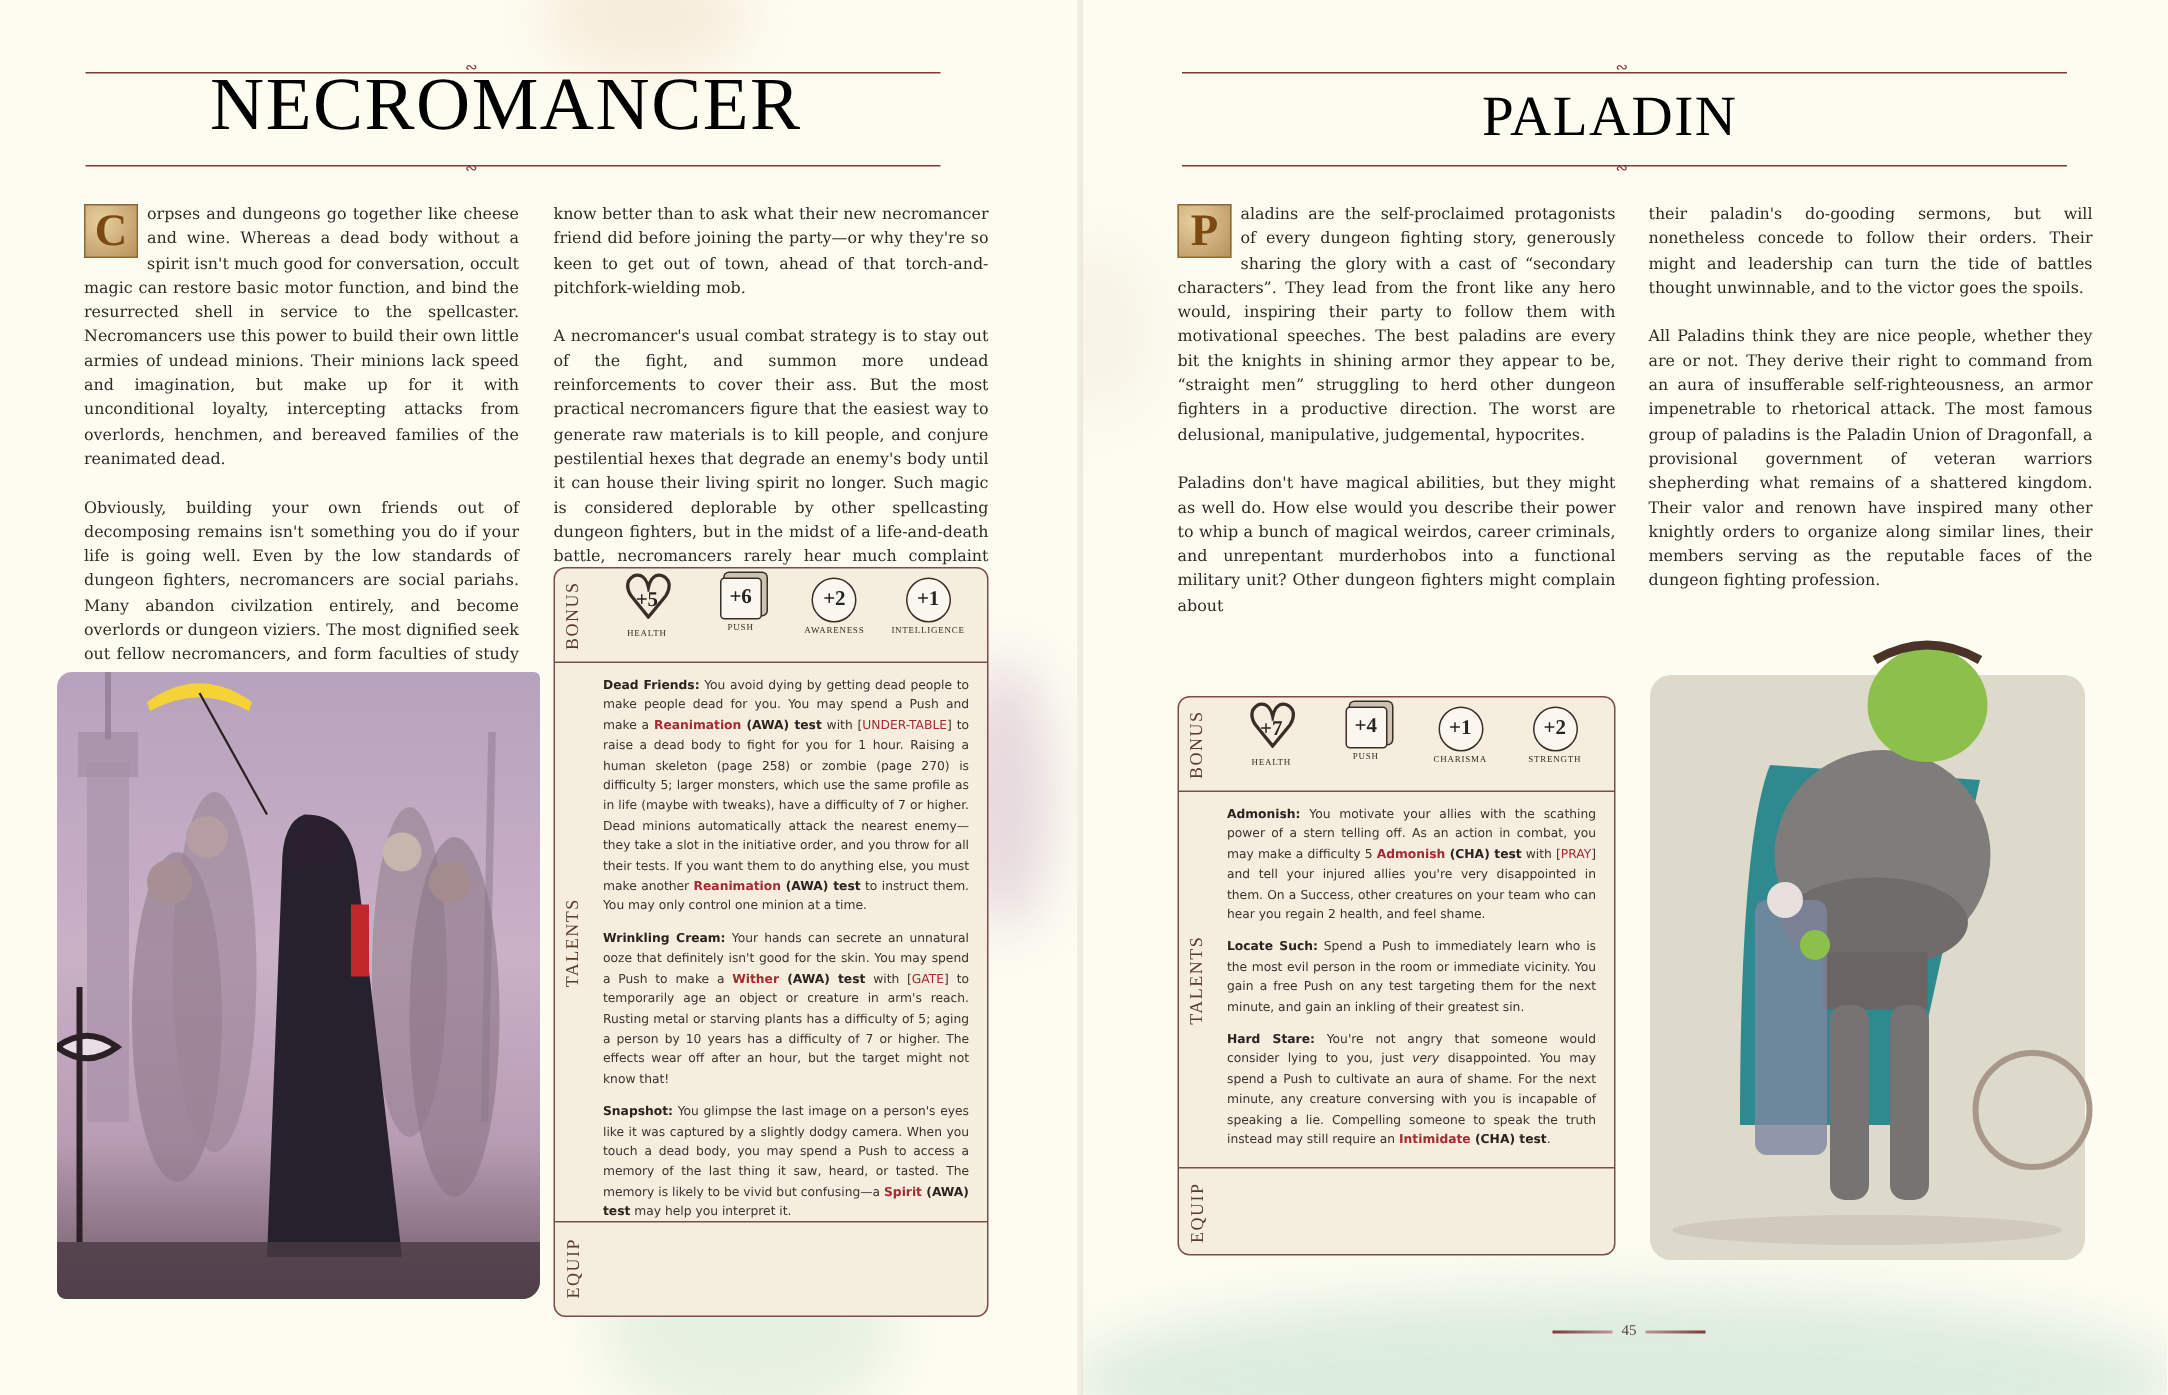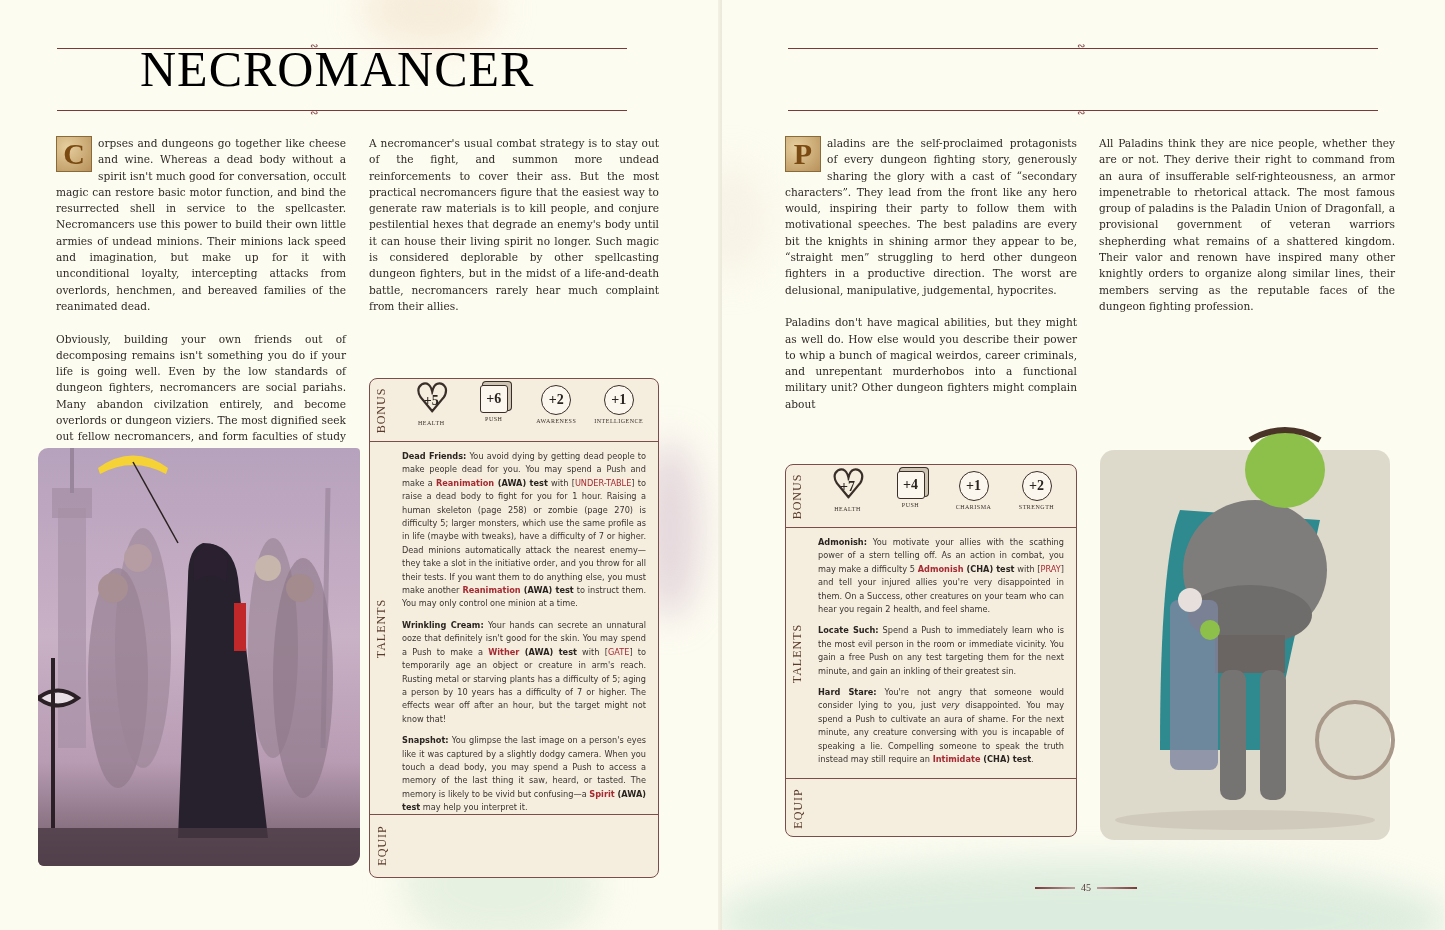--- a/index.html
+++ b/index.html
@@ -53,20 +53,21 @@
   <div class="title-rule" style="left:57px;top:110px;width:570px;"></div>
   <div class="title-orn" style="left:310px;top:108px;">∾</div>
   <h1 class="title" style="left:140px;top:34px;margin:0;font-size:50px;line-height:70px;">NECROMANCER</h1>
 
   <div class="col" style="left:56px;top:135px;width:290px;">
     <p><span class="dropcap">C</span><span>orpses and dungeons go together like cheese and wine. Whereas a dead body without a spirit isn't much good for conversation, occult magic can restore basic motor function, and bind the resurrected shell in service to the spellcaster. Necromancers use this power to build their own little armies of undead minions. Their minions lack speed and imagination, but make up for it with unconditional loyalty, intercepting attacks from overlords, henchmen, and bereaved families of the reanimated dead.</span></p>
     <p>Obviously, building your own friends out of decomposing remains isn't something you do if your life is going well. Even by the low standards of dungeon fighters, necromancers are social pariahs. Many abandon civilzation entirely, and become overlords or dungeon viziers. The most dignified seek out fellow necromancers, and form faculties of study not unlike a wizarding curriculum. But most dungeon fighters</p>
   </div>
 
   <div class="col" style="left:369px;top:135px;width:290px;">
+    <p>know better than to ask what their new necromancer friend did before joining the party—or why they're so keen to get out of town, ahead of that torch-and-pitchfork-wielding mob.</p>
     <p>A necromancer's usual combat strategy is to stay out of the fight, and summon more undead reinforcements to cover their ass. But the most practical necromancers figure that the easiest way to generate raw materials is to kill people, and conjure pestilential hexes that degrade an enemy's body until it can house their living spirit no longer. Such magic is considered deplorable by other spellcasting dungeon fighters, but in the midst of a life-and-death battle, necromancers rarely hear much complaint from their allies.</p>
   </div>
 
   <div class="illus" style="left:38px;top:448px;width:322px;height:418px;border-radius:10px 4px 12px 6px;background:linear-gradient(180deg,#b7a2bd 0%,#c9b1c6 45%,#b89cb3 75%,#6e5a66 100%);">
     <svg width="322" height="418" viewBox="0 0 322 418">
       <rect x="20" y="60" width="28" height="240" fill="#a893a8" opacity=".7"></rect>
       <rect x="14" y="40" width="40" height="30" fill="#a48fa5" opacity=".7"></rect>
       <line x1="34" y1="0" x2="34" y2="45" stroke="#9a869c" stroke-width="4"></line>
       <line x1="290" y1="40" x2="285" y2="300" stroke="#9a869c" stroke-width="5" opacity=".7"></line>
       <ellipse cx="80" cy="230" rx="30" ry="110" fill="#8e7888" opacity=".6"></ellipse>
@@ -147,27 +148,29 @@
 <div class="spine"></div>
 
 <div class="page right">
   <div class="wash" style="left:-10px;top:860px;width:740px;height:120px;background:#cfe6d6;opacity:.7"></div>
   <div class="wash" style="left:-30px;top:160px;width:80px;height:120px;background:#f0e6d8;opacity:.4"></div>
 
   <div class="title-rule" style="left:66px;top:48px;width:590px;"></div>
   <div class="title-orn" style="left:355px;top:41px;">∾</div>
   <div class="title-rule" style="left:66px;top:110px;width:590px;"></div>
   <div class="title-orn" style="left:355px;top:108px;">∾</div>
+  <h1 class="title" style="left:266px;top:48px;margin:0;font-size:38px;line-height:60px;">PALADIN</h1>
 
   <div class="col" style="left:63px;top:135px;width:292px;">
     <p><span class="dropcap">P</span><span>aladins are the self-proclaimed protagonists of every dungeon fighting story, generously sharing the glory with a cast of “secondary characters”. They lead from the front like any hero would, inspiring their party to follow them with motivational speeches. The best paladins are every bit the knights in shining armor they appear to be, “straight men” struggling to herd other dungeon fighters in a productive direction. The worst are delusional, manipulative, judgemental, hypocrites.</span></p>
     <p>Paladins don't have magical abilities, but they might as well do. How else would you describe their power to whip a bunch of magical weirdos, career criminals, and unrepentant murderhobos into a functional military unit? Other dungeon fighters might complain about</p>
   </div>
 
   <div class="col" style="left:377px;top:135px;width:296px;">
+    <p>their paladin's do-gooding sermons, but will nonetheless concede to follow their orders. Their might and leadership can turn the tide of battles thought unwinnable, and to the victor goes the spoils.</p>
     <p>All Paladins think they are nice people, whether they are or not. They derive their right to command from an aura of insufferable self-righteousness, an armor impenetrable to rhetorical attack. The most famous group of paladins is the Paladin Union of Dragonfall, a provisional government of veteran warriors shepherding what remains of a shattered kingdom. Their valor and renown have inspired many other knightly orders to organize along similar lines, their members serving as the reputable faces of the dungeon fighting profession.</p>
   </div>
 
   <div class="statbox" style="left:63px;top:464px;width:292px;height:373px;">
     <div class="sb-row" style="height:62px;">
       <div class="sb-label">
           <span>BONUS</span>
         </div>
       <div class="bonus-items">
         <div class="bonus">

